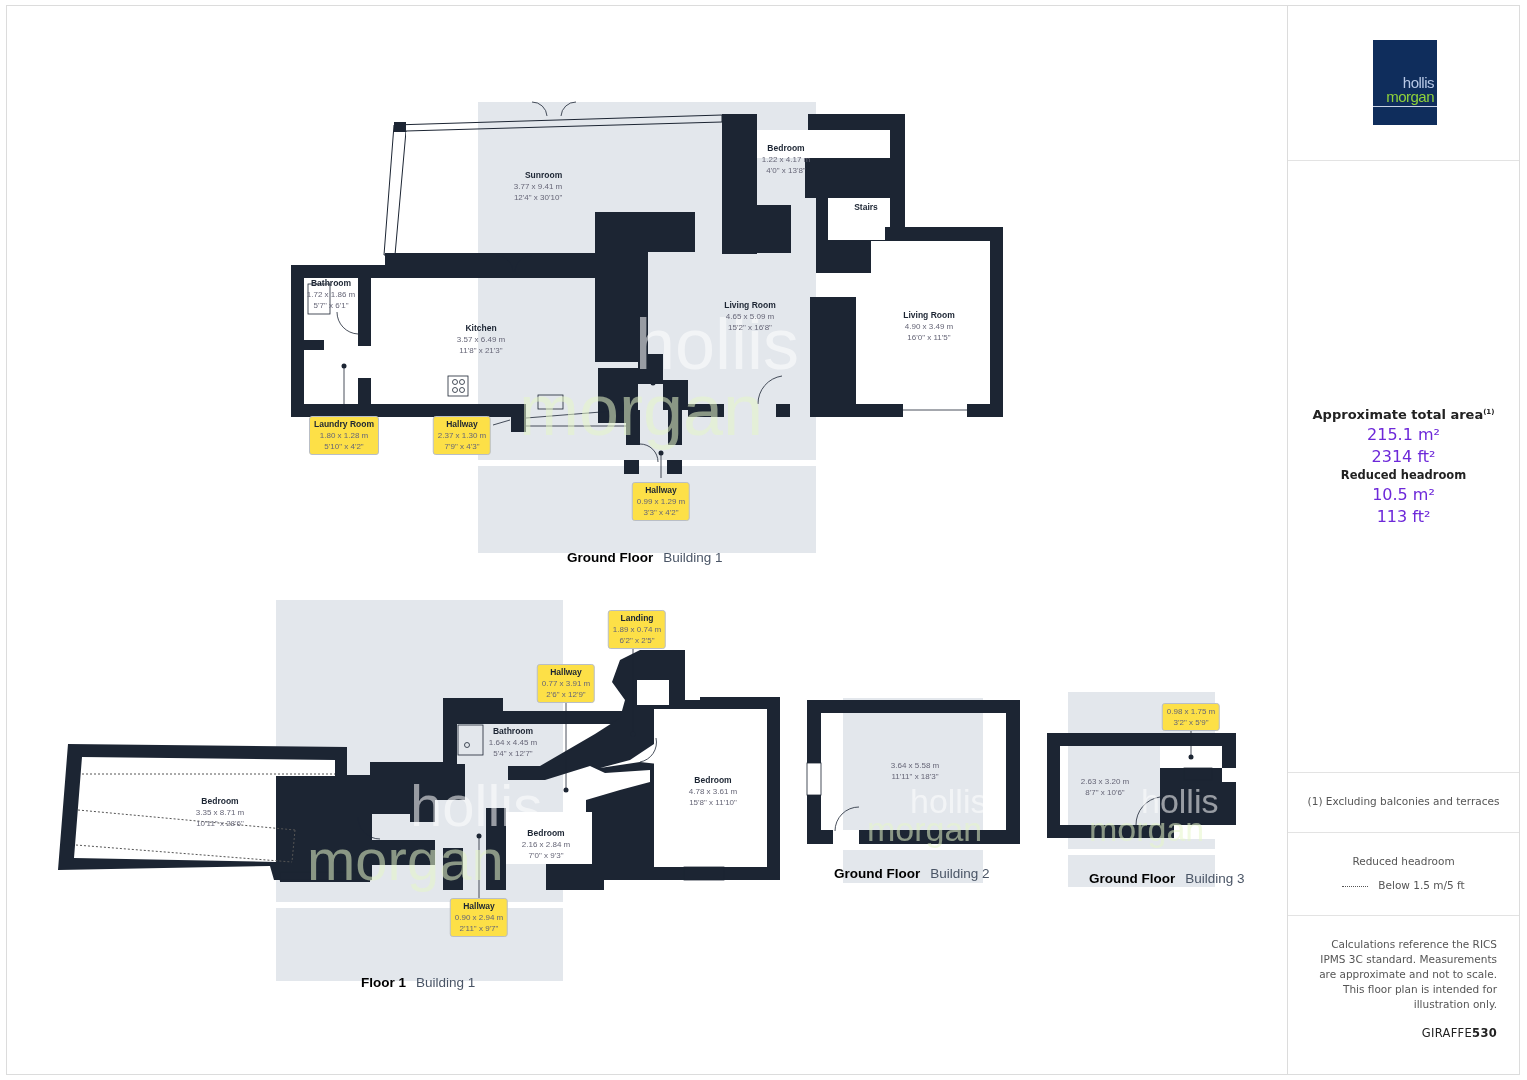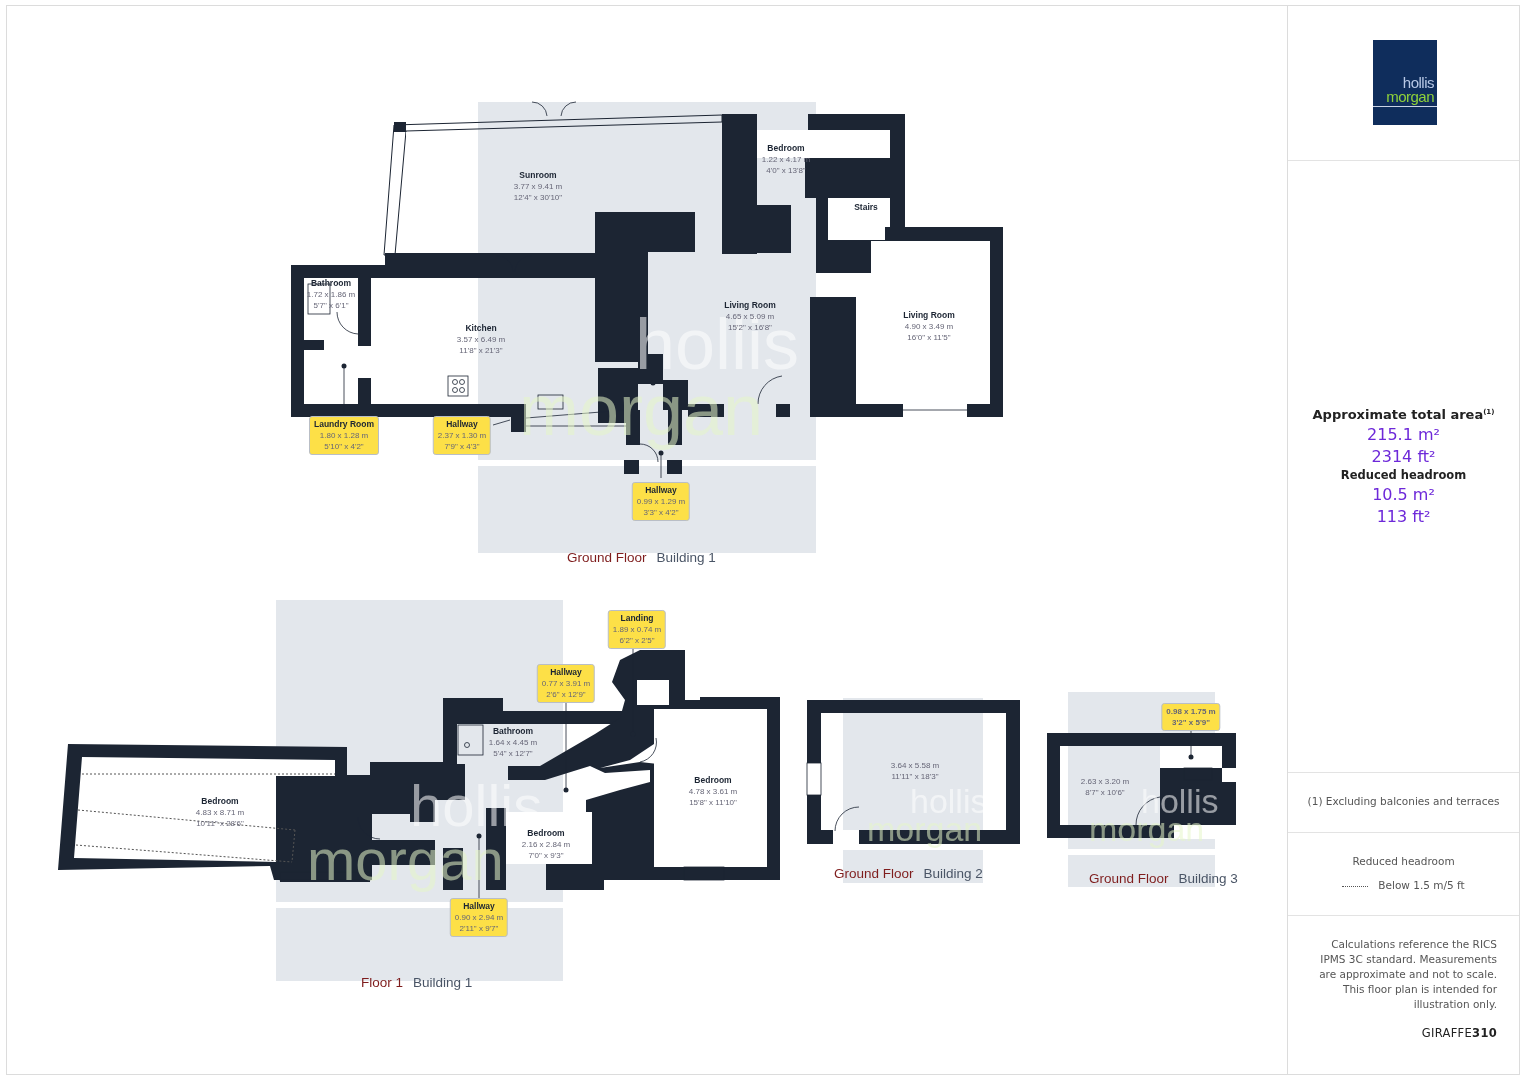--- a/index.html
+++ b/index.html
@@ -26,21 +26,21 @@
     .note { font-size:10.5px; color:#555; line-height:15px; }
     .legend-row { font-size:10.5px; color:#555; margin-top:10px; }
     .legend-dots { display:inline-block; width:26px; border-top:1px dotted #555; vertical-align:middle; margin-right:10px; }
     .brand { font-size:11.5px; color:#222; margin-top:14px; letter-spacing:0.3px; }
     .brand b { font-weight:bold; }
     .room-label { position:absolute; text-align:center; white-space:nowrap; transform:translateX(-50%); line-height:11px; }
     .room-name { font-size:8.5px; font-weight:bold; color:#1c2533; font-family:"Liberation Sans", sans-serif; }
     .room-dim { font-size:8px; color:#667; font-family:"Liberation Sans", sans-serif; }
     .boxed { background:#fde047; border:1px solid #b9bec6; border-radius:3px; padding:2px 4px; }
     .floor-title { position:absolute; white-space:nowrap; font-size:13.5px; font-family:"Liberation Sans", sans-serif; }
-    .floor-title .ft-b { font-weight:normal; color:#7f1d1d; margin-right:10px; }
+    .floor-title .ft-b { font-weight:bold; color:#000000; margin-right:10px; }
     .floor-title .ft-n { color:#4a5566; }
     .watermark { position:absolute; font-family:"Liberation Sans", sans-serif; font-size:72px; line-height:64px; pointer-events:none; }
     .wm-h { color:rgba(255,255,255,0.55); }
     .wm-m { color:rgba(230,245,200,0.55); }
   </style>
 </head>
 <body>
 
 <div class="frame"></div>
 
@@ -233,21 +233,21 @@
 
   <div class="watermark wm-h" style="left:628px;top:306px;">hollis</div>
   <div class="watermark wm-m" style="left:512px;top:372px;">morgan</div>
   <div class="watermark wm-h" style="left:403px;top:768px;font-size:58px;">hollis</div>
   <div class="watermark wm-m" style="left:300px;top:822px;font-size:58px;">morgan</div>
   <div class="watermark wm-h" style="left:903px;top:780px;font-size:34px;line-height:30px;">hollis</div>
   <div class="watermark wm-m" style="left:860px;top:808px;font-size:34px;line-height:30px;">morgan</div>
   <div class="watermark wm-h" style="left:1134px;top:780px;font-size:34px;line-height:30px;">hollis</div>
   <div class="watermark wm-m" style="left:1082px;top:808px;font-size:34px;line-height:30px;">morgan</div>
 
-  <div class="room-label" style="left:531px;top:164px;">
+  <div class="room-label" style="left:531px;top:164px;text-align:right;">
     <div class="room-name">Sunroom</div>
     <div class="room-dim">3.77 x 9.41 m</div>
     <div class="room-dim">12'4" x 30'10"</div>
   </div>
   <div class="room-label" style="left:779px;top:137px;">
     <div class="room-name">Bedroom</div>
     <div class="room-dim">1.22 x 4.17 m</div>
     <div class="room-dim">4'0" x 13'8"</div>
   </div>
   <div class="room-label" style="left:859px;top:196px;">
@@ -302,21 +302,21 @@
     <div class="room-dim">0.77 x 3.91 m</div>
     <div class="room-dim">2'6" x 12'9"</div>
   </div>
   <div class="room-label" style="left:506px;top:720px;">
     <div class="room-name">Bathroom</div>
     <div class="room-dim">1.64 x 4.45 m</div>
     <div class="room-dim">5'4" x 12'7"</div>
   </div>
   <div class="room-label" style="left:213px;top:790px;">
     <div class="room-name">Bedroom</div>
-    <div class="room-dim">4.83 x 8.71 m</div>
+    <div class="room-dim">3.35 x 8.71 m</div>
     <div class="room-dim">10'11" x 28'6"</div>
   </div>
   <div class="room-label" style="left:706px;top:769px;">
     <div class="room-name">Bedroom</div>
     <div class="room-dim">4.78 x 3.61 m</div>
     <div class="room-dim">15'8" x 11'10"</div>
   </div>
   <div class="room-label" style="left:539px;top:822px;">
     <div class="room-name">Bedroom</div>
     <div class="room-dim">2.16 x 2.84 m</div>
@@ -336,21 +336,21 @@
     <div class="room-dim">11'11" x 18'3"</div>
   </div>
   <div class="floor-title" style="left:827px;top:860px;">
     <span class="ft-b">Ground Floor</span><span class="ft-n">Building 2</span>
   </div>
 
   <div class="room-label" style="left:1098px;top:770px;">
     <div class="room-dim">2.63 x 3.20 m</div>
     <div class="room-dim">8'7" x 10'6"</div>
   </div>
-  <div class="room-label boxed" style="left:1184px;top:697px;font-weight:bold;">
+  <div class="room-label boxed" style="left:1184px;top:697px;">
     <div class="room-dim">0.98 x 1.75 m</div>
     <div class="room-dim">3'2" x 5'9"</div>
   </div>
   <div class="floor-title" style="left:1055px;top:865px;margin-left:27px;">
     <span class="ft-b">Ground Floor</span><span class="ft-n">Building 3</span>
   </div>
 </div>
 
 <div class="sidebar">
   <div class="logo">
@@ -381,16 +381,16 @@
   <div class="sb-section" style="top:848px;">
     <div class="note">Reduced headroom</div>
     <div class="legend-row">
       <span class="legend-dots"></span><span>Below 1.5 m/5 ft</span>
     </div>
   </div>
   <div class="sb-divider" style="top:909px;"></div>
   <div class="sb-section" style="top:931px;padding:0 22px;text-align:right;">
     <div class="note">Calculations reference the RICS IPMS 3C standard. Measurements are approximate and not to scale. This floor plan is intended for illustration only.</div>
     <div class="brand">
-      <span>GIRAFFE</span><b>310</b>
+      <span>GIRAFFE</span><b>530</b>
     </div>
   </div>
 </div>
 
 </body></html>

